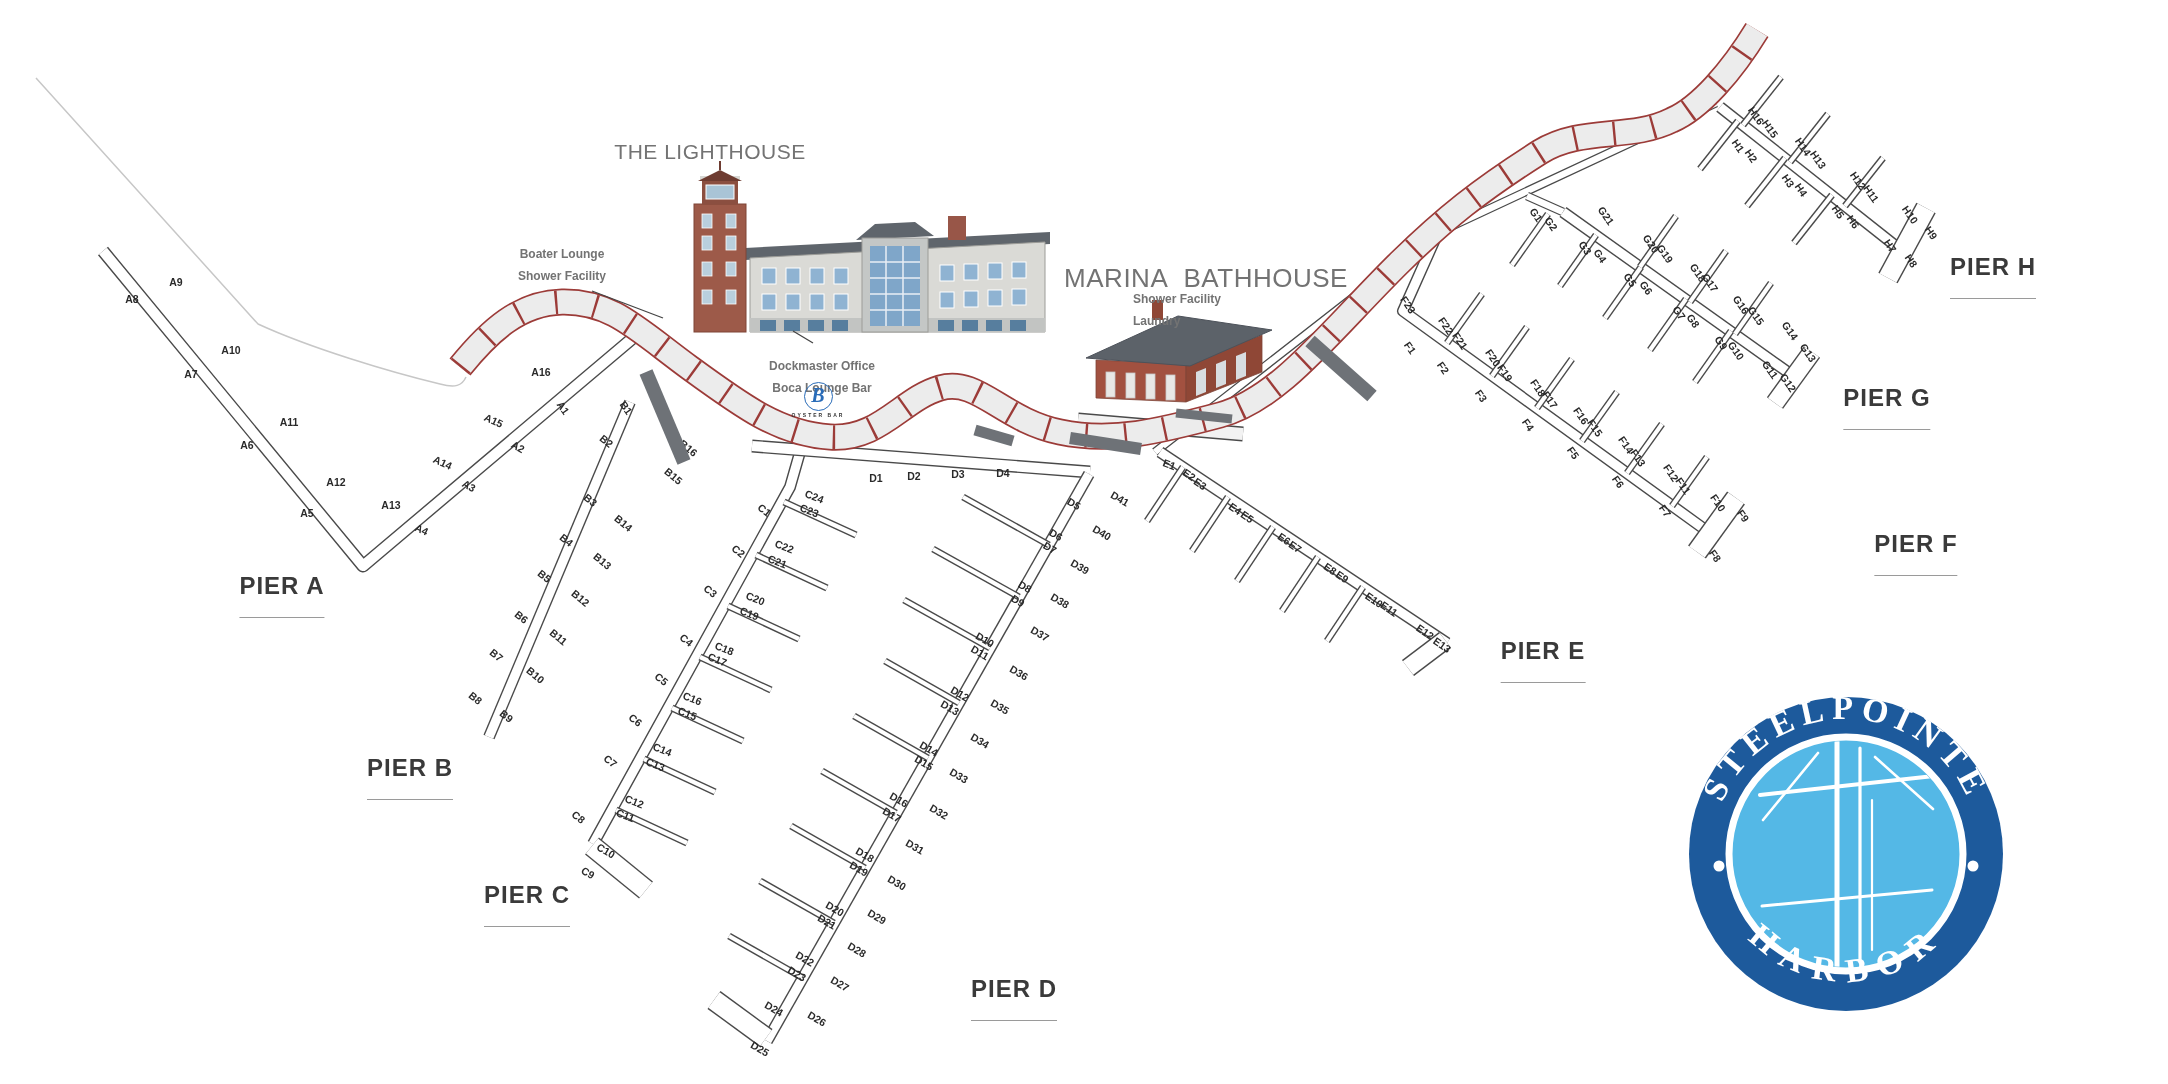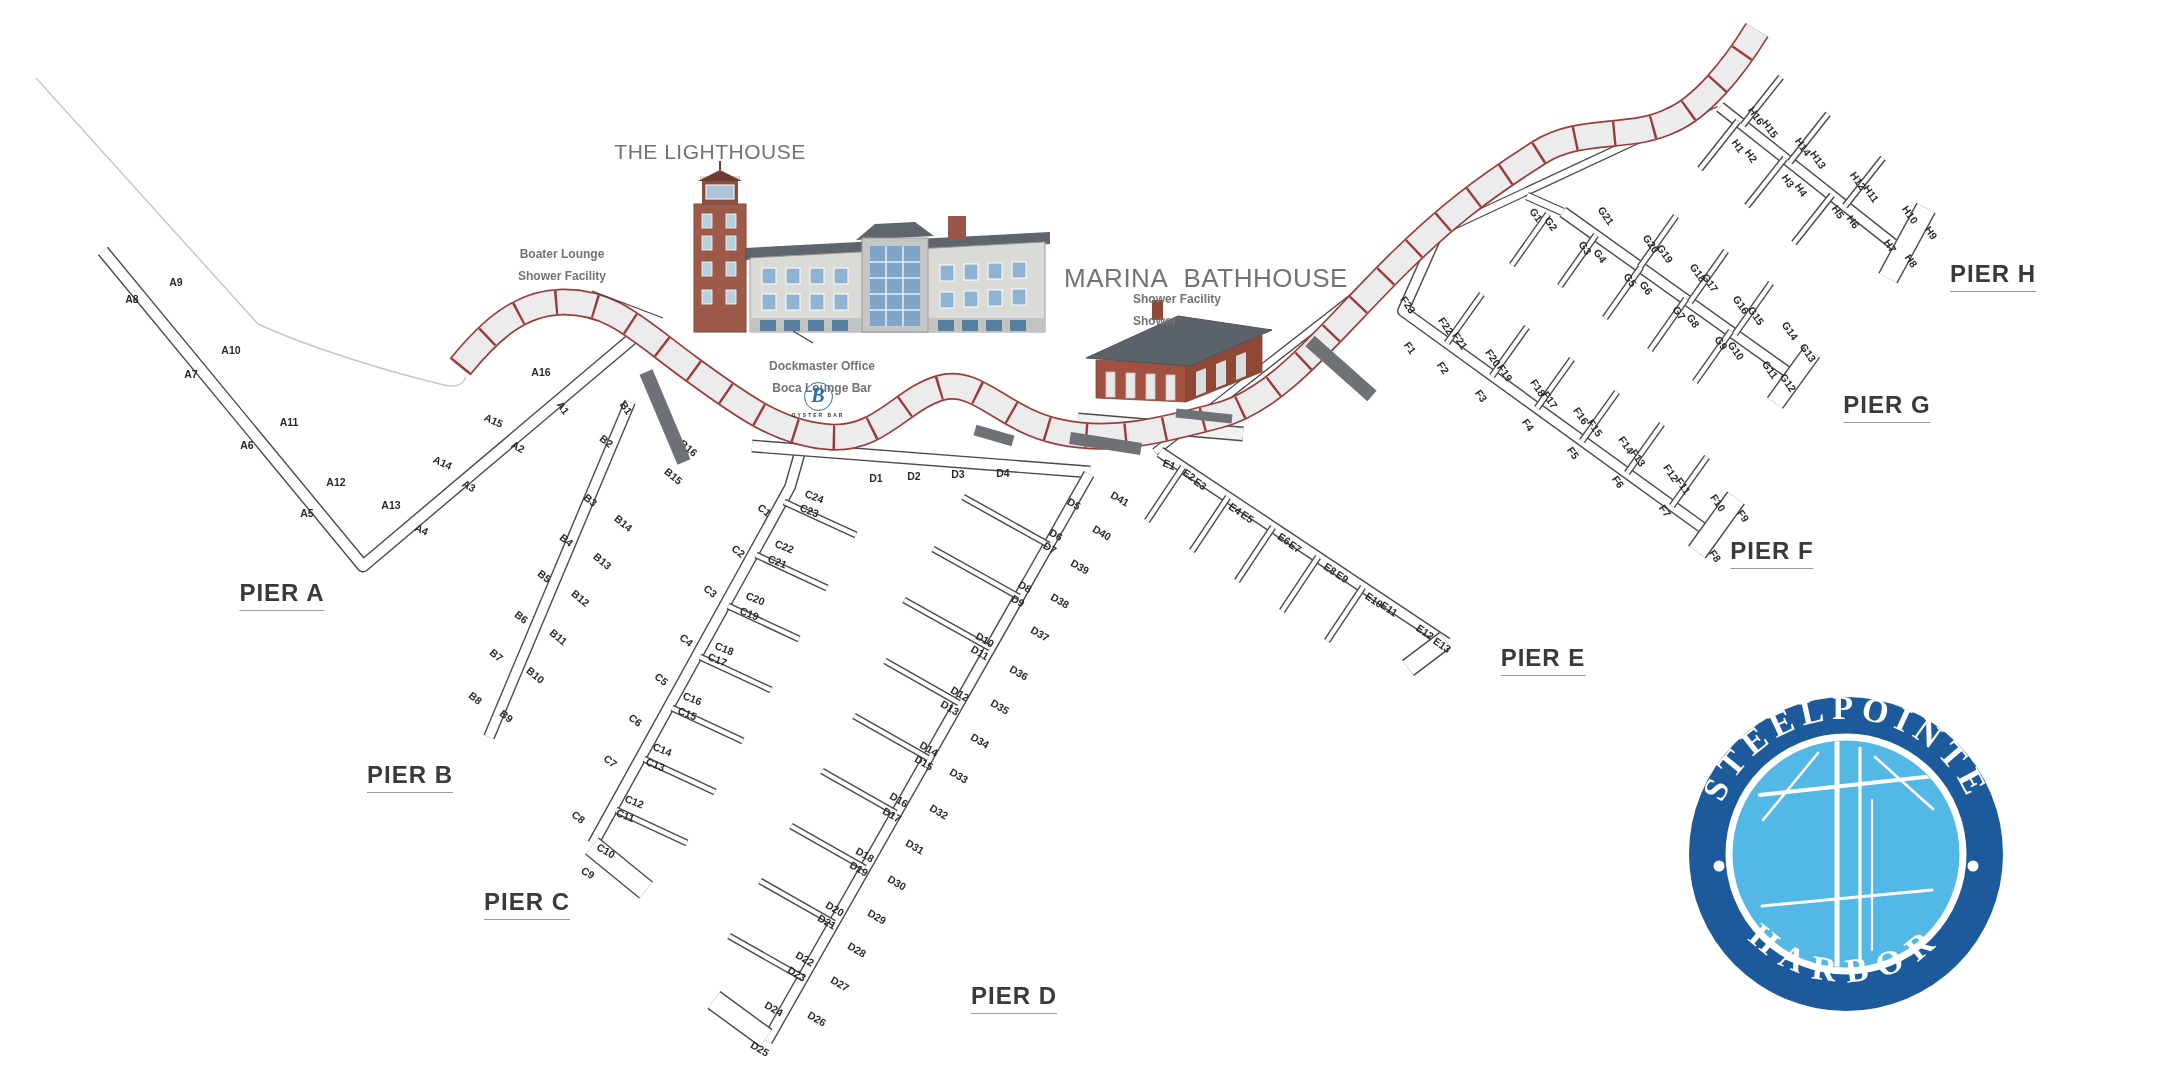--- a/index.html
+++ b/index.html
@@ -6,21 +6,21 @@
   #map-canvas{position:relative;width:2168px;height:1084px;background:#ffffff;overflow:hidden;
     font-family:"Liberation Sans", sans-serif;}
   svg text.slip{font-family:"Liberation Sans",sans-serif;font-size:10.5px;font-weight:bold;fill:#2a2a2a;text-anchor:middle;}
   .olay{position:absolute;transform:translate(-50%,-50%);white-space:nowrap;}
   .title{font-weight:normal;color:#737373;letter-spacing:.5px;}
   .t-lh{font-size:21px;}
   .t-bh{font-size:26px;word-spacing:9px;}
   .callout{font-size:12px;font-weight:bold;color:#737373;text-align:center;line-height:22px;}
   .callout.left{text-align:left;transform:translate(0,-50%);}
   .pier-label{position:absolute;transform:translate(-50%,-50%);font-size:24px;font-weight:600;color:#3a3a3a;
-    letter-spacing:1px;border-bottom:1.5px solid #9a9a9a;padding-bottom:3px;white-space:nowrap;}
+    letter-spacing:1px;border-bottom:1.5px solid #9a9a9a;padding-bottom:17px;white-space:nowrap;}
   .boca{position:absolute;transform:translate(-50%,-50%);text-align:center;width:90px;}
   .boca .bcirc{width:27px;height:27px;margin:0 auto;border:1.6px solid #2a6cb8;border-radius:50%;
     font-family:"Liberation Serif",serif;font-style:italic;font-weight:bold;font-size:20px;color:#2a6cb8;line-height:25px;}
   .boca .bcap{font-size:5px;letter-spacing:2px;color:#333;font-weight:bold;margin-top:1px;}
 </style>
 </head>
 <body>
 
 <div id="map-canvas">
 
@@ -479,24 +479,24 @@
 
   <div class="boca" style="left:818px;top:400px">
     <div class="bcirc">B</div>
     <div class="bcap">OYSTER BAR</div>
   </div>
 
   <div class="olay title t-bh" style="left:1206px;top:278px">MARINA  BATHHOUSE</div>
 
   <div class="callout left" style="position:absolute;left:1133px;top:310px">
     <div>Shower Facility</div>
-    <div>Shower</div>
+    <div>Laundry</div>
   </div>
 
   <div class="pier-label" style="left:282px;top:595px">PIER A</div>
   <div class="pier-label" style="left:410px;top:777px">PIER B</div>
   <div class="pier-label" style="left:527px;top:904px">PIER C</div>
   <div class="pier-label" style="left:1014px;top:998px">PIER D</div>
   <div class="pier-label" style="left:1543px;top:660px">PIER E</div>
-  <div class="pier-label" style="left:1772px;top:553px">PIER F</div>
+  <div class="pier-label" style="left:1916px;top:553px">PIER F</div>
   <div class="pier-label" style="left:1887px;top:407px">PIER G</div>
   <div class="pier-label" style="left:1993px;top:276px">PIER H</div>
 </div>
 
 </body></html>

